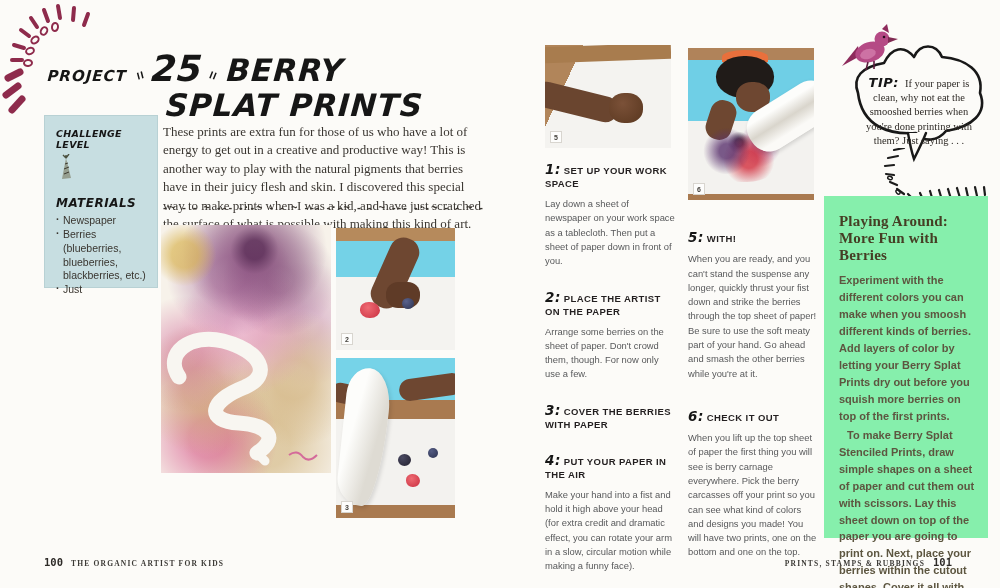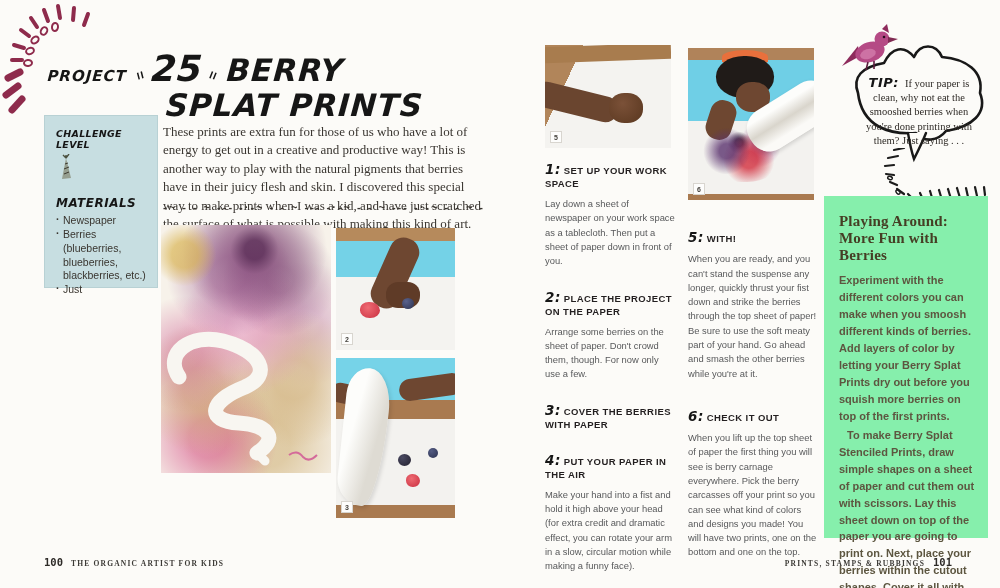--- a/index.html
+++ b/index.html
@@ -224,21 +224,21 @@
     <div class="roll"></div>
     <div class="photo-label">6</div>
   </div>
 
   <div class="steps-col col1">
     <div class="step">
       <div class="step-head"><span class="hw step-num">1:</span><span>SET UP YOUR WORK SPACE</span></div>
       <p class="step-body">Lay down a sheet of newspaper on your work space as a tablecloth. Then put a sheet of paper down in front of you.</p>
     </div>
     <div class="step">
-      <div class="step-head"><span class="hw step-num">2:</span><span>PLACE THE PROJECT ON THE PAPER</span></div>
+      <div class="step-head"><span class="hw step-num">2:</span><span>PLACE THE ARTIST ON THE PAPER</span></div>
       <p class="step-body">Arrange some berries on the sheet of paper. Don't crowd them, though. For now only use a few.</p>
     </div>
     <div class="step">
       <div class="step-head"><span class="hw step-num">3:</span><span>COVER THE BERRIES WITH PAPER</span></div>
     </div>
     <div class="step">
       <div class="step-head"><span class="hw step-num">4:</span><span>PUT YOUR PAPER IN THE AIR</span></div>
       <p class="step-body">Make your hand into a fist and hold it high above your head (for extra credit and dramatic effect, you can rotate your arm in a slow, circular motion while making a funny face).</p>
     </div>
   </div>

